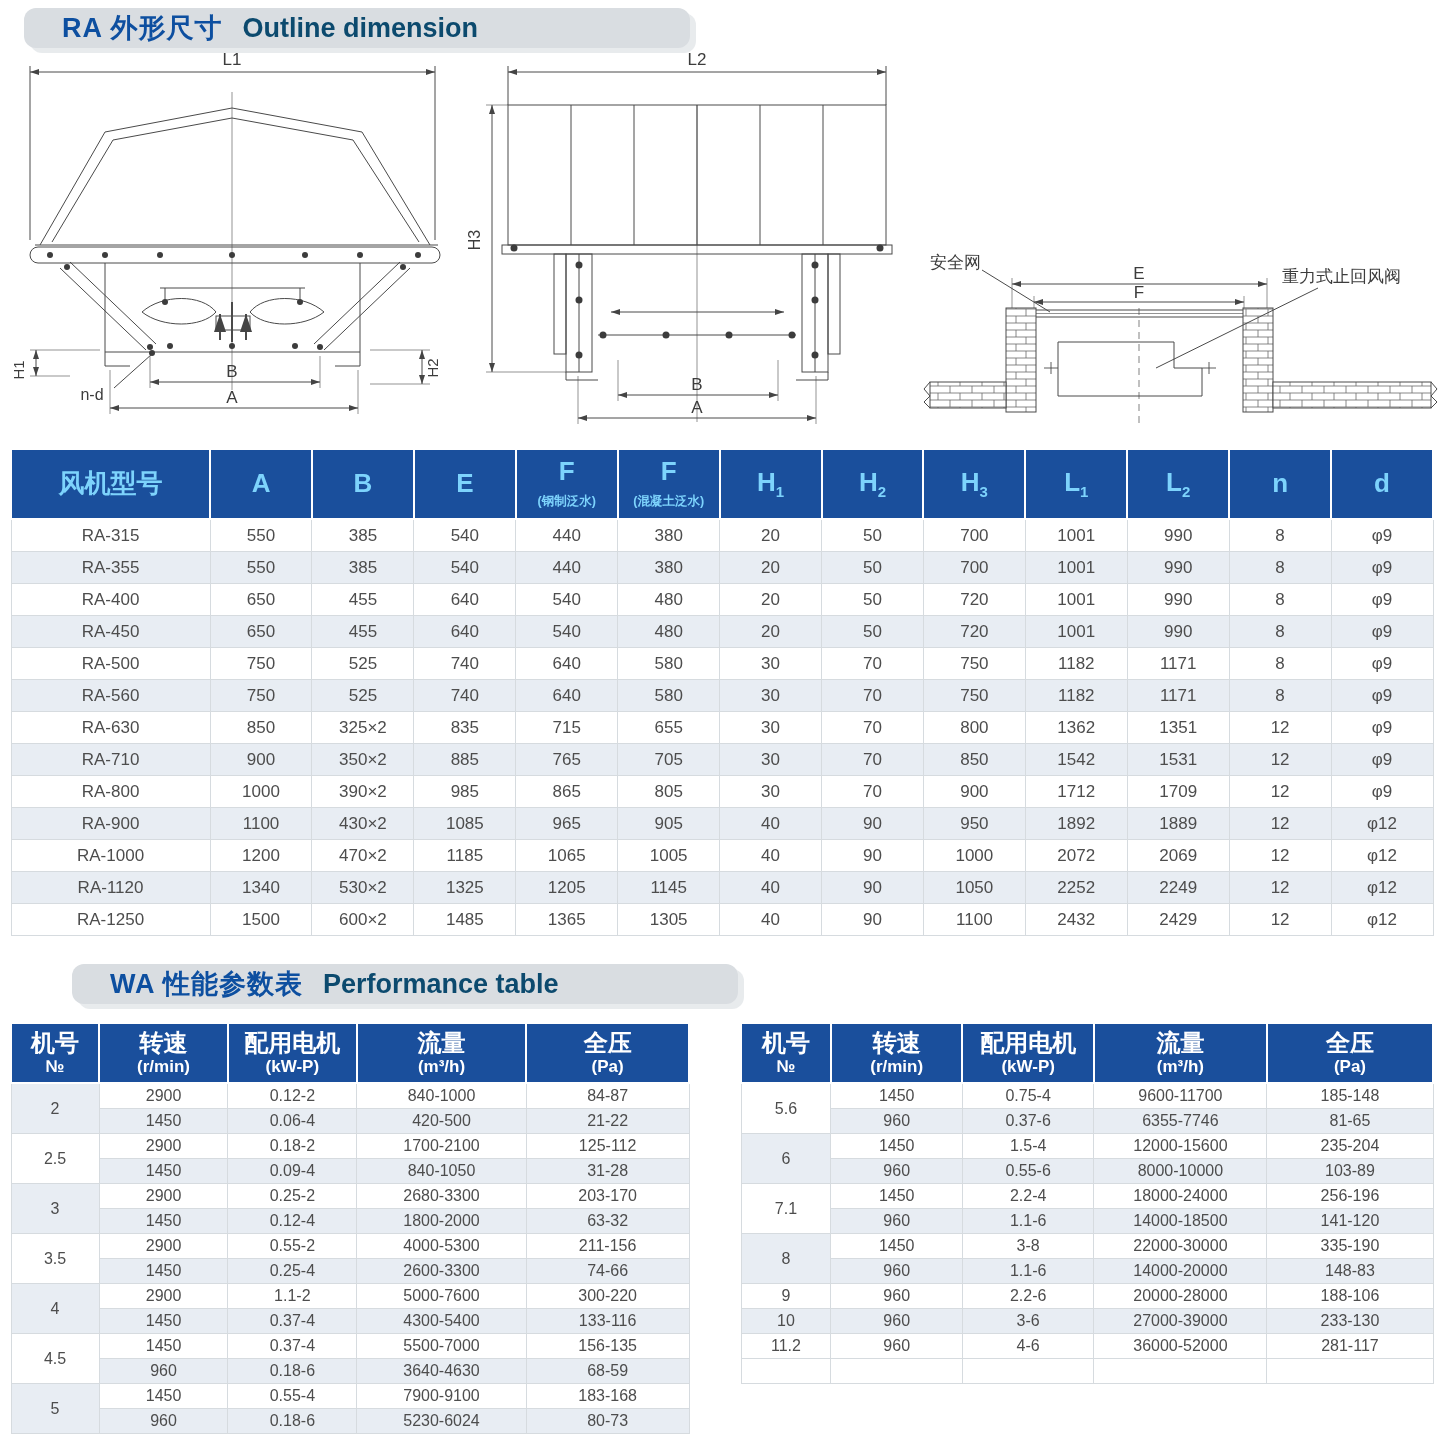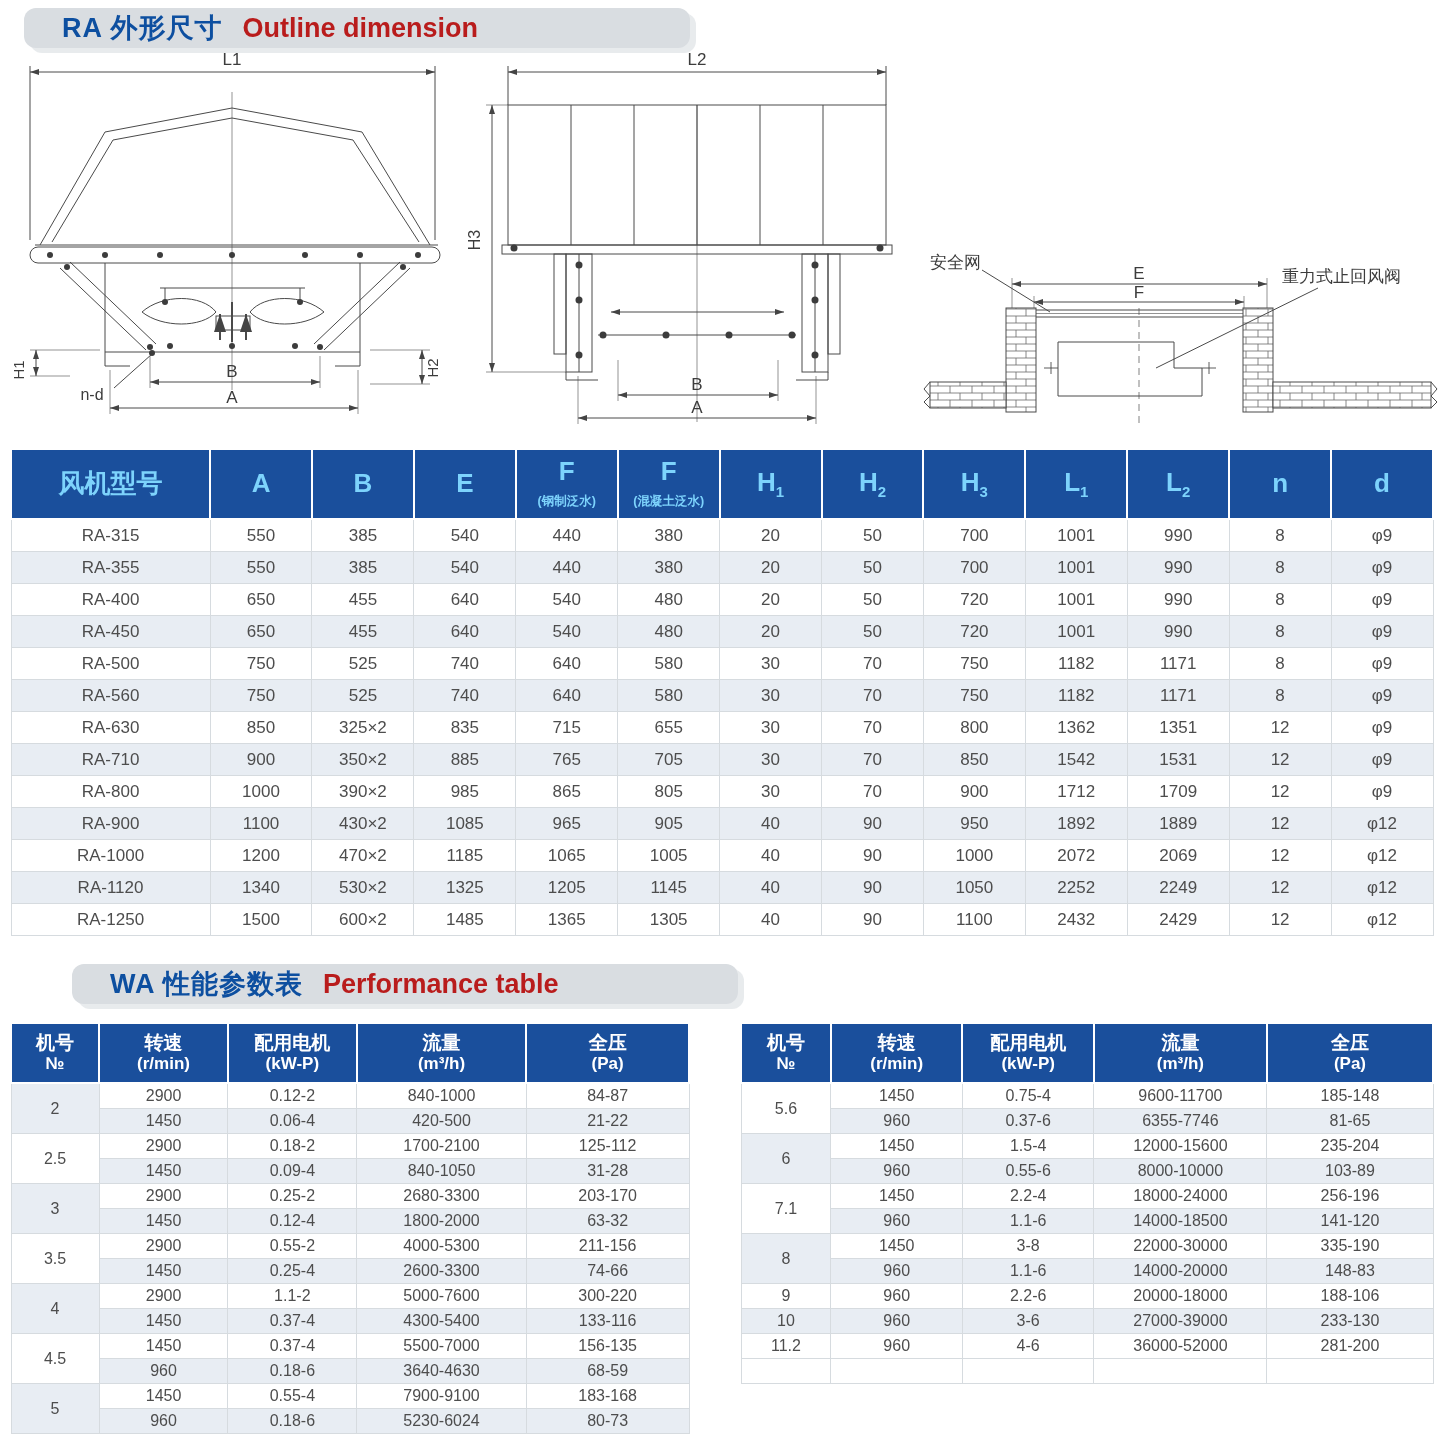--- a/index.html
+++ b/index.html
@@ -8,21 +8,21 @@
     font-family:"Liberation Sans","DejaVu Sans",sans-serif;color:#444;
     overflow:hidden;
   }
   .title-bar{
     position:absolute;left:24px;width:666px;height:40px;
     background:#d9dde1;display:flex;align-items:center;
     box-shadow:6px 5px 0 rgba(205,210,215,.45);
     border-radius:12px;
   }
   .title-bar .zh{font-size:27px;font-weight:bold;color:#0d4fa0;padding-left:38px;letter-spacing:1px;}
-  .title-bar .en{font-size:27px;font-weight:bold;color:#b91c1c;margin-left:20px;}
+  .title-bar .en{font-size:27px;font-weight:bold;color:#0c4a6e;margin-left:20px;}
   #bar-outline{top:8px;}
   #bar-performance{top:964px;margin-left:48px;}
 
   .diag{position:absolute;top:50px;height:392px;}
   #front-svg{left:10px;width:452px;}
   #side-svg{left:466px;width:452px;}
   #install-svg{left:922px;width:520px;}
   svg text{font-family:"Liberation Sans","DejaVu Sans",sans-serif;fill:#3c3c3c;}
 
   table{border-collapse:collapse;table-layout:fixed;}
@@ -40,21 +40,21 @@
   }
   #dim-table tr.stripe td{background:#e8edf3;}
 
   .perf{position:absolute;top:1022px;}
   #perf-left{left:10px;width:680px;}
   #perf-right{left:740px;width:694px;}
   .perf th{
     background:#1a4f9c;color:#fff;border:2px solid #fff;height:58px;
     vertical-align:middle;padding:0;font-weight:bold;
   }
-  .perf th .th-main{font-size:19px;line-height:1.15;}
+  .perf th .th-main{font-size:24px;line-height:1.15;}
   .perf th .th-note{font-size:17px;font-weight:bold;}
   .perf td{
     height:24px;text-align:center;font-size:16px;color:#4d4d4d;
     border:1px solid #d6dbdf;background:#fff;padding:0;
   }
   .perf td.stripe{background:#e8edf3;}
   .perf td.group-label{font-size:16px;}
 </style>
 </head>
 <body>
@@ -747,36 +747,36 @@
       <tr>
         <td class="stripe">960</td>
         <td class="stripe">1.1-6</td>
         <td class="stripe">14000-20000</td>
         <td class="stripe">148-83</td>
       </tr>
       <tr>
         <td rowspan="1" class="group-label">9</td>
         <td>960</td>
         <td>2.2-6</td>
-        <td>20000-18000</td>
+        <td>20000-28000</td>
         <td>188-106</td>
       </tr>
       <tr>
         <td rowspan="1" class="group-label stripe">10</td>
         <td class="stripe">960</td>
         <td class="stripe">3-6</td>
         <td class="stripe">27000-39000</td>
         <td class="stripe">233-130</td>
       </tr>
       <tr>
         <td rowspan="1" class="group-label">11.2</td>
         <td>960</td>
         <td>4-6</td>
         <td>36000-52000</td>
-        <td>281-200</td>
+        <td>281-117</td>
       </tr>
       <tr>
         <td rowspan="1" class="group-label"></td>
         <td></td>
         <td></td>
         <td></td>
         <td></td>
       </tr>
     </tbody>
 </table>

